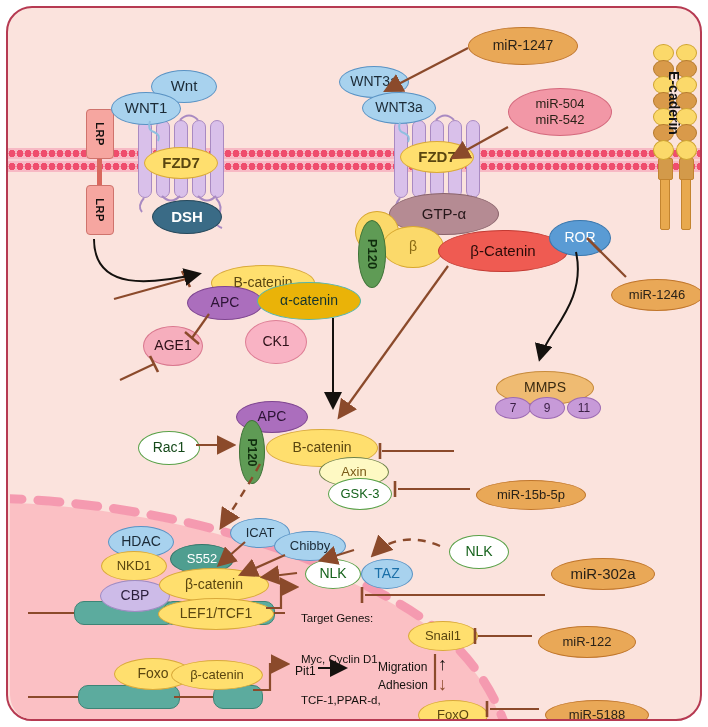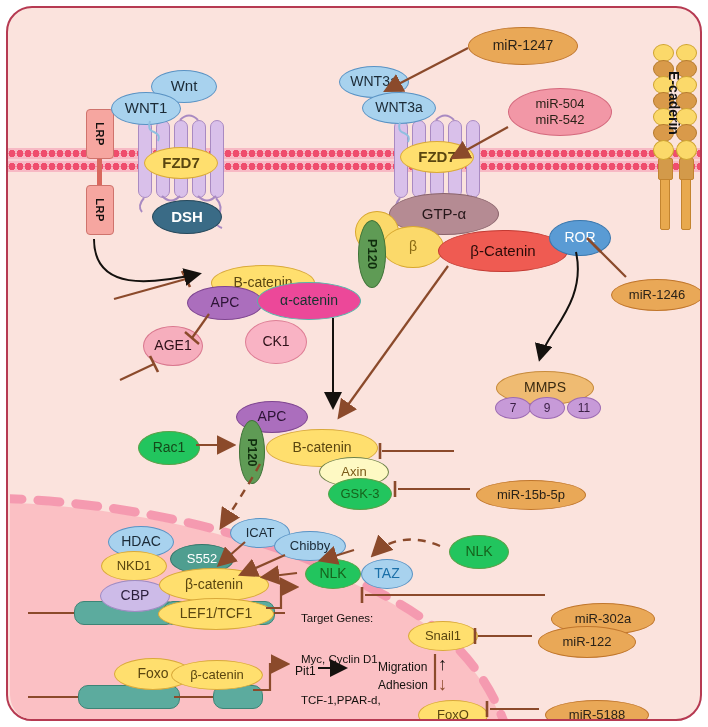--- a/index.html
+++ b/index.html
@@ -35,22 +35,22 @@
   }
   .node span{display:block;}
 
   .mir{background:#e9a857;border:1.6px solid #c0762c;color:#2a2218;}
   .mir-pink{background:#f297a6;border:1.6px solid #d4697d;color:#2a2218;}
   .blue{background:#a8d2ee;border:1.6px solid #5a93c4;color:#1b2a36;}
   .yellow{background:#ffdf6e;border:1.6px solid #d9a93a;color:#5a4610;}
   .yellow2{background:#fbd96a;border:1.6px solid #d8a72f;color:#8a6a12;}
   .purple{background:#ab6ebd;border:1.6px solid #7f4691;color:#2d1436;}
   .purple-l{background:#c79ad8;border:1.6px solid #9d6bb3;color:#3a1f44;}
-  .teal{background:#ec4899;border:1.6px solid #55b5aa;color:#14332f;}
-  .green{background:#22c55e;border:1.6px solid #5aa148;color:#15491a;}
+  .teal{background:#eab308;border:1.6px solid #55b5aa;color:#14332f;}
+  .green{background:#ffffff;border:1.6px solid #5aa148;color:#15491a;}
   .green-d{background:#5f9b55;border:1.6px solid #3f7338;color:#0f2d0d;}
   .greenblue{background:#4f9e90;border:1.6px solid #35766a;color:#ffffff;}
   .pink{background:#f9b3c4;border:1.6px solid #de7e95;color:#2e1119;}
   .pink2{background:#f6aebd;border:1.6px solid #d9778e;color:#2e1119;}
   .red{background:#ef5b52;border:1.6px solid #c33a33;color:#2a0b08;}
   .brownp{background:#b58b93;border:1.6px solid #8a646c;color:#26171a;}
   .darkblue{background:#3a6b86;border:1.6px solid #27495c;color:#ffffff;}
   .skyblue{background:#5a9bd4;border:1.6px solid #3a77ad;color:#ffffff;}
   .orange{background:#efbb72;border:1.6px solid #c78b3c;color:#3a2a11;}
   .lavender{background:#cdbbe8;border:1.6px solid #9f8bc2;color:#2b1f3c;}
@@ -331,21 +331,21 @@
     <div class="node mir-pink" style="left:500px;top:80px;width:104px;height:48px;font-size:13px;line-height:1.25;">
       <span>miR-504
 miR-542</span>
     </div>
     <div class="node mir" style="left:603px;top:271px;width:92px;height:32px;font-size:13px;">
       <span>miR-1246</span>
     </div>
     <div class="node mir" style="left:468px;top:472px;width:110px;height:30px;font-size:13px;">
       <span>miR-15b-5p</span>
     </div>
-    <div class="node mir" style="left:543px;top:595px;width:104px;height:32px;font-size:13px;">
+    <div class="node mir" style="left:543px;top:550px;width:104px;height:32px;font-size:15px;">
       <span>miR-302a</span>
     </div>
     <div class="node mir" style="left:530px;top:618px;width:98px;height:32px;font-size:13px;">
       <span>miR-122</span>
     </div>
     <div class="node mir" style="left:537px;top:692px;width:104px;height:30px;font-size:13px;">
       <span>miR-5188</span>
     </div>
 
     <svg class="over" style="left:-6px;top:-6px;">

